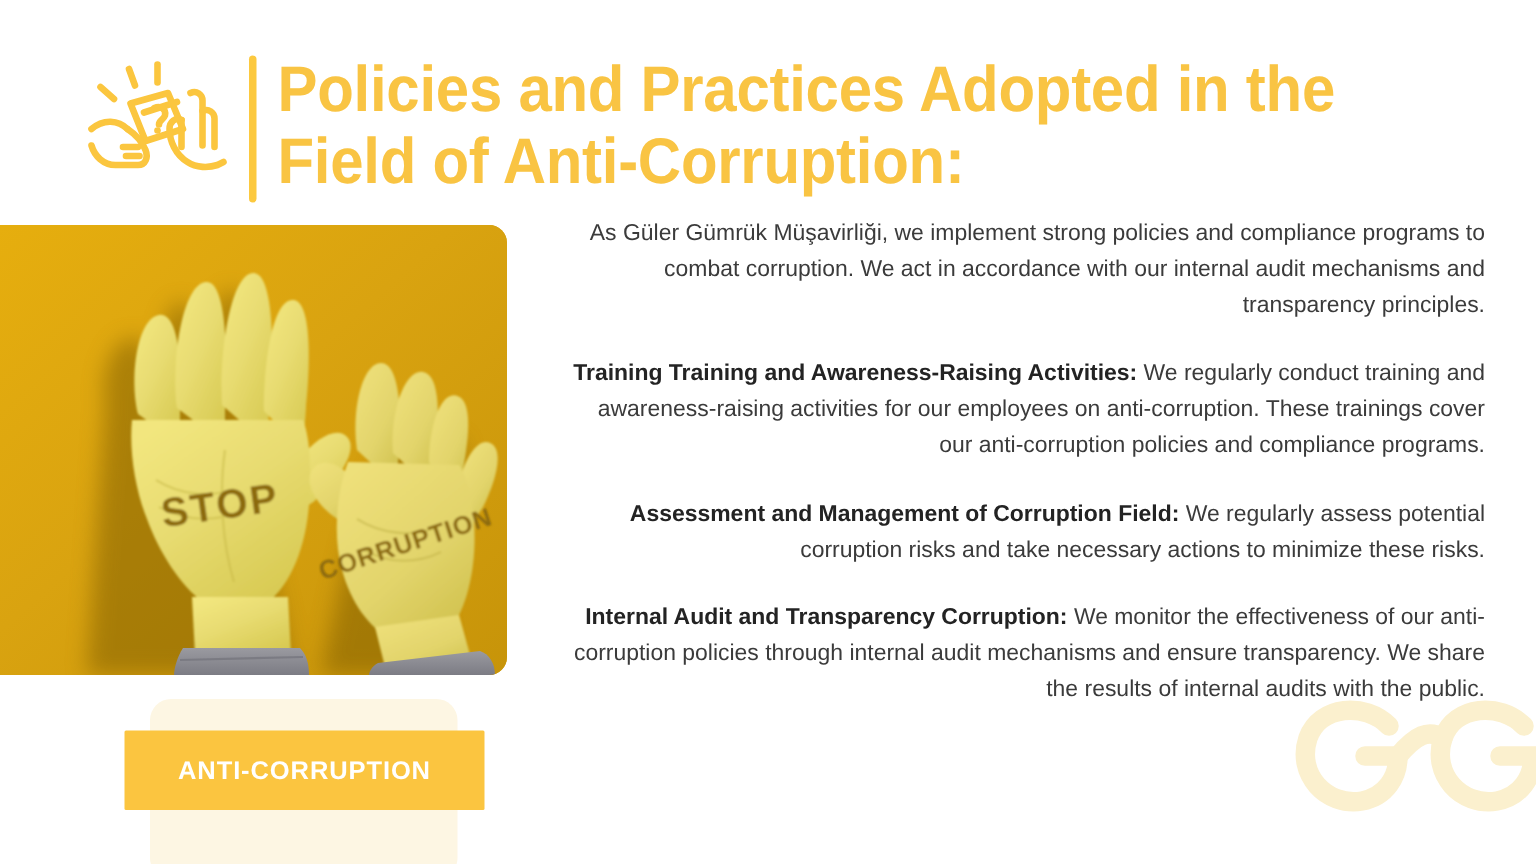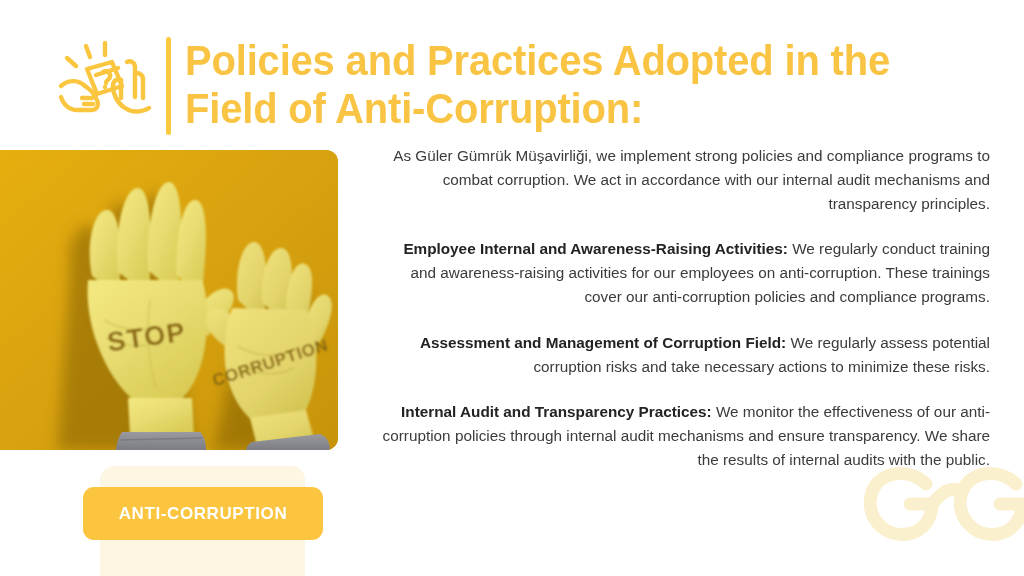--- a/index.html
+++ b/index.html
@@ -65,21 +65,21 @@
     position:absolute; left:100px; top:466px;
     width:205px; height:120px;
     background:#FDF6E3;
     border-radius:14px;
     z-index:1;
   }
   .badge{
     position:absolute; left:83px; top:487px;
     width:240px; height:53px;
     background:#FBC540;
-    border-radius:11px;
+    border-radius:1px;
     display:flex; align-items:center; justify-content:center;
     z-index:3;
     border:none;
     cursor:pointer;
   }
   .badge-label{
     color:#ffffff;
     font-size:17px;
     font-weight:bold;
     letter-spacing:0.6px;
@@ -248,24 +248,24 @@
   <span class="badge-label">ANTI-CORRUPTION</span>
 </button>
 
 <div class="content">
 
   <p class="para">
     <span class="lead"></span><span>As Güler Gümrük Müşavirliği, we implement strong policies and compliance programs to combat corruption. We act in accordance with our internal audit mechanisms and transparency principles.</span>
   </p>
 
   <p class="para">
-    <span class="lead">Employee Internal and Awareness-Raising Activities:</span><span> We regularly conduct training and awareness-raising activities for our employees on anti-corruption. These trainings cover our anti-corruption policies and compliance programs.</span>
+    <span class="lead">Training Training and Awareness-Raising Activities:</span><span> We regularly conduct training and awareness-raising activities for our employees on anti-corruption. These trainings cover our anti-corruption policies and compliance programs.</span>
   </p>
 
   <p class="para">
     <span class="lead">Assessment and Management of Corruption Field:</span><span> We regularly assess potential corruption risks and take necessary actions to minimize these risks.</span>
   </p>
 
   <p class="para">
-    <span class="lead">Internal Audit and Transparency Practices:</span><span> We monitor the effectiveness of our anti-corruption policies through internal audit mechanisms and ensure transparency. We share the results of internal audits with the public.</span>
+    <span class="lead">Internal Audit and Transparency Corruption:</span><span> We monitor the effectiveness of our anti-corruption policies through internal audit mechanisms and ensure transparency. We share the results of internal audits with the public.</span>
   </p>
 
 </div>
 
 </body></html>

